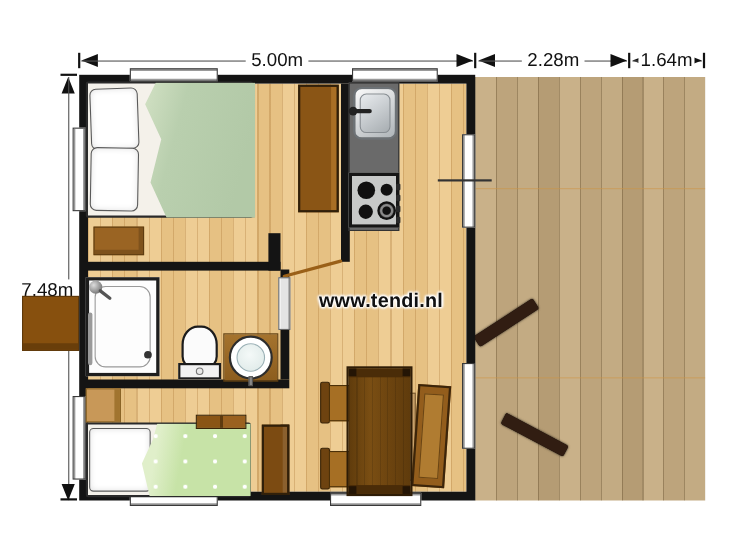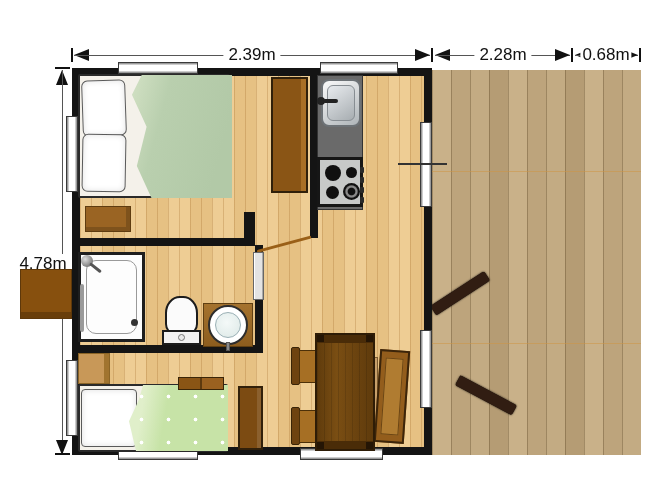--- a/index.html
+++ b/index.html
@@ -120,40 +120,40 @@
 </head>
 <body>
 
 <div id="stage">
 
   <div class="tick" style="left:71px;top:48px;width:2px;height:14px;"></div>
   <div class="arr l" style="left:74px;top:49px;"></div>
   <div class="dline" style="left:74px;top:55px;width:356px;height:1px;"></div>
   <div class="arr r" style="left:415px;top:49px;"></div>
   <div class="tick" style="left:431px;top:48px;width:2px;height:14px;"></div>
-  <span class="dimlab" style="left:252px;top:45px;">2.39m</span>
+  <span class="dimlab" style="left:252px;top:45px;">5.00m</span>
 
   <div class="arr l" style="left:435px;top:49px;"></div>
   <div class="dline" style="left:435px;top:55px;width:135px;height:1px;"></div>
   <div class="arr r" style="left:555px;top:49px;"></div>
   <div class="tick" style="left:571px;top:48px;width:2px;height:14px;"></div>
   <span class="dimlab" style="left:503px;top:45px;">2.28m</span>
 
   <div class="arr l" style="left:575px;top:49px;"></div>
   <div class="dline" style="left:575px;top:55px;width:63px;height:1px;"></div>
   <div class="arr r" style="left:623px;top:49px;"></div>
   <div class="tick" style="left:639px;top:48px;width:2px;height:14px;"></div>
-  <span class="dimlab" style="left:606px;top:45px;padding:0 2px;">0.68m</span>
+  <span class="dimlab" style="left:606px;top:45px;padding:0 2px;">1.64m</span>
 
   <div class="tick" style="left:55px;top:67px;width:15px;height:2px;"></div>
   <div class="arr u" style="left:56px;top:70px;"></div>
   <div class="dline" style="left:62px;top:70px;width:1px;height:384px;"></div>
   <div class="arr d" style="left:56px;top:440px;"></div>
   <div class="tick" style="left:55px;top:453px;width:15px;height:2px;"></div>
-  <span class="dimlab" style="left:43px;top:254px;">4.78m</span>
+  <span class="dimlab" style="left:43px;top:254px;">7.48m</span>
 
   <div class="deck">
     <div class="seam" style="top:101px;"></div>
     <div class="seam" style="top:273px;"></div>
 
     <div class="lounge" style="left:9px;top:214px;transform:rotate(-33deg);">
       <div class="lbar"></div>
       <div class="lcush">
         <div class="lback"></div>
         <div class="lseat"></div>
@@ -258,14 +258,15 @@
 
   <div class="table" style="left:315px;top:333px;width:60px;height:118px;">
     <div class="tcap" style="top:0;"></div>
     <div class="tcap" style="bottom:0;"></div>
     <div class="tpost" style="left:0;top:0;"></div>
     <div class="tpost" style="right:0;top:0;"></div>
     <div class="tpost" style="left:0;bottom:0;"></div>
     <div class="tpost" style="right:0;bottom:0;"></div>
   </div>
 
+  <span class="site" style="left:290px;top:263px;">www.tendi.nl</span>
 
 </div>
 
 </body></html>

